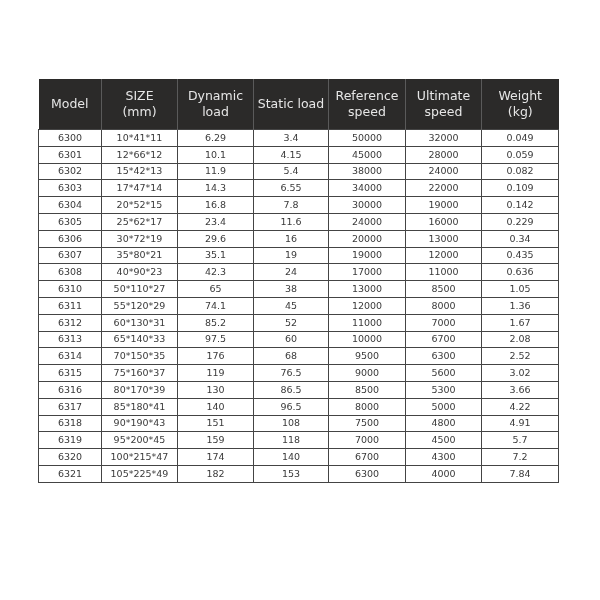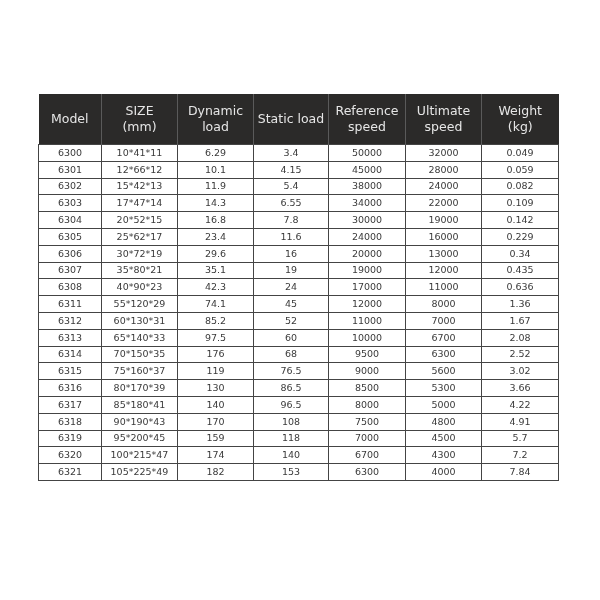--- a/index.html
+++ b/index.html
@@ -1,18 +1,18 @@
 <!DOCTYPE html>
 <html><head>
 <meta charset="utf-8">
 <style>
   html, body { margin: 0; padding: 0; background: #ffffff; }
   body { width: 600px; height: 600px; position: relative; overflow: hidden; font-family: "DejaVu Sans", sans-serif; }
   .spec-table {
-    position: absolute; left: 38px; top: 94px; width: 520px;
+    position: absolute; left: 38px; top: 79px; width: 520px;
     border-collapse: collapse; table-layout: fixed; padding-left: 32px;
   }
   .spec-table col.c0 { width: 63px; }
   .spec-table col.c1 { width: 76px; }
   .spec-table col.c2 { width: 76px; }
   .spec-table col.c3 { width: 75px; }
   .spec-table col.c4 { width: 77px; }
   .spec-table col.c5 { width: 76px; }
   .spec-table col.c6 { width: 77px; }
   .spec-table th {
@@ -126,20 +126,29 @@
       <tr>
         <td>6308</td>
         <td>40*90*23</td>
         <td>42.3</td>
         <td>24</td>
         <td>17000</td>
         <td>11000</td>
         <td>0.636</td>
       </tr>
       <tr>
+        <td>6310</td>
+        <td>50*110*27</td>
+        <td>65</td>
+        <td>38</td>
+        <td>13000</td>
+        <td>8500</td>
+        <td>1.05</td>
+      </tr>
+      <tr>
         <td>6311</td>
         <td>55*120*29</td>
         <td>74.1</td>
         <td>45</td>
         <td>12000</td>
         <td>8000</td>
         <td>1.36</td>
       </tr>
       <tr>
         <td>6312</td>
@@ -191,21 +200,21 @@
         <td>85*180*41</td>
         <td>140</td>
         <td>96.5</td>
         <td>8000</td>
         <td>5000</td>
         <td>4.22</td>
       </tr>
       <tr>
         <td>6318</td>
         <td>90*190*43</td>
-        <td>170</td>
+        <td>151</td>
         <td>108</td>
         <td>7500</td>
         <td>4800</td>
         <td>4.91</td>
       </tr>
       <tr>
         <td>6319</td>
         <td>95*200*45</td>
         <td>159</td>
         <td>118</td>

